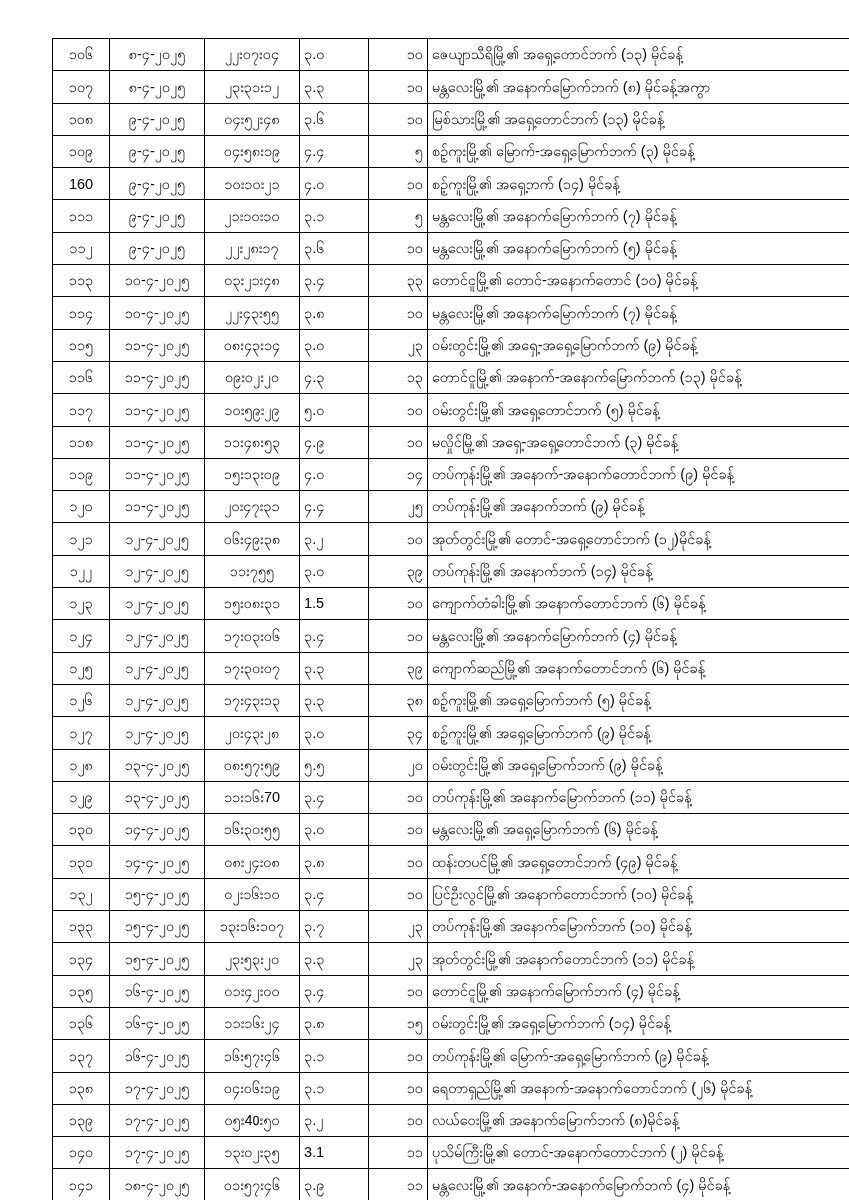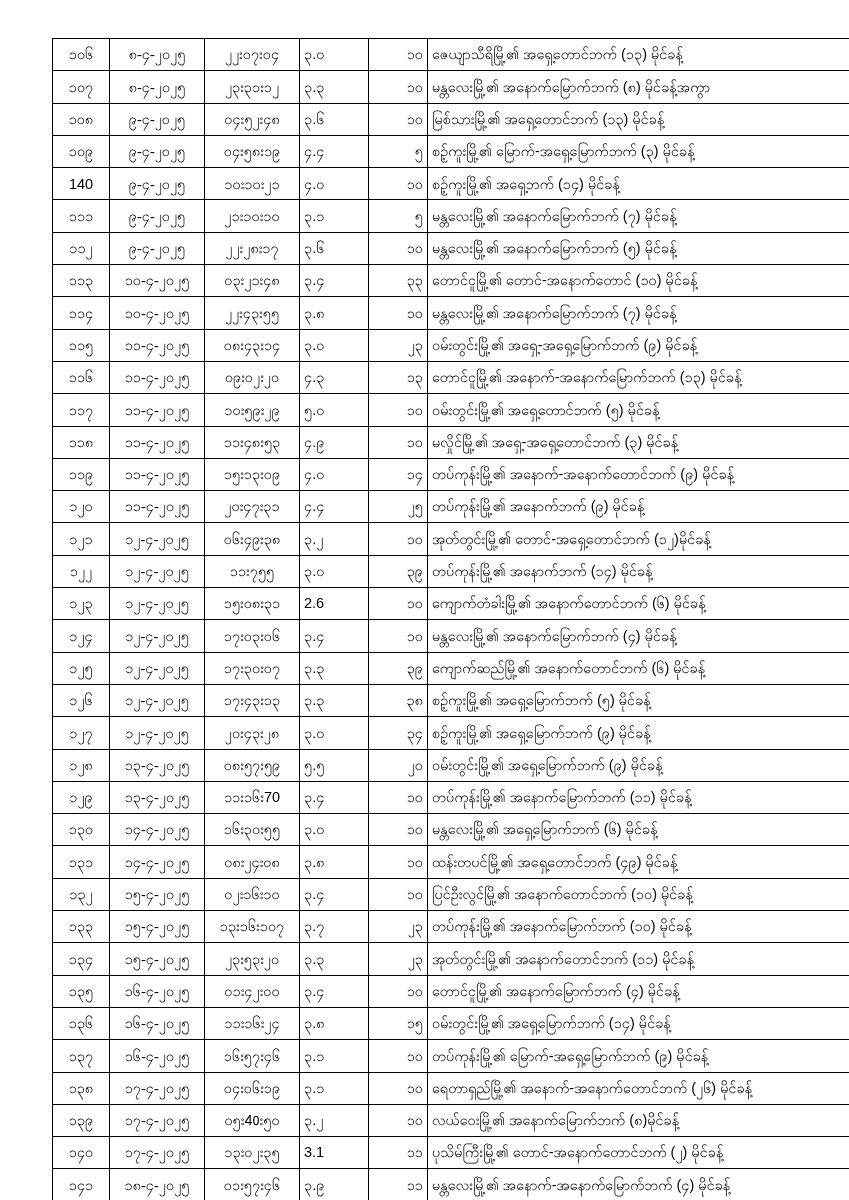--- a/index.html
+++ b/index.html
@@ -29,21 +29,21 @@
     border: 1px solid #000000;
     height: 31.3px;
     padding: 0 4px;
     font-size: 14.5px;
     line-height: 1.15;
     vertical-align: middle;
     white-space: nowrap;
     overflow: hidden;
   }
   .col-no      { width: 48px;  text-align: center; }
-  .col-date    { width: 86px;  text-align: center; font-family: Liberation Serif, serif; }
+  .col-date    { width: 86px;  text-align: center; }
   .col-time    { width: 86px;  text-align: center; }
   .col-mag     { width: 60px;  text-align: left; }
   .col-depth   { width: 50px;  text-align: right; }
   .col-loc     { width: 415px; text-align: left; padding-left: 8px; }
 </style>
 </head>
 <body>
 
 <div class="page">
   <table class="quake-table">
@@ -74,21 +74,21 @@
       </tr>
       <tr>
         <td class="col-no">၁၀၉</td>
         <td class="col-date">၉-၄-၂၀၂၅</td>
         <td class="col-time">၀၄း၅၈း၁၉</td>
         <td class="col-mag">၄.၄</td>
         <td class="col-depth">၅</td>
         <td class="col-loc">စဉ့်ကူးမြို့၏ မြောက်-အရှေ့မြောက်ဘက် (၃) မိုင်ခန့်</td>
       </tr>
       <tr>
-        <td class="col-no">140</td>
+        <td class="col-no">160</td>
         <td class="col-date">၉-၄-၂၀၂၅</td>
         <td class="col-time">၁၀း၁၀း၂၁</td>
         <td class="col-mag">၄.၀</td>
         <td class="col-depth">၁၀</td>
         <td class="col-loc">စဉ့်ကူးမြို့၏ အရှေ့ဘက် (၁၄) မိုင်ခန့်</td>
       </tr>
       <tr>
         <td class="col-no">၁၁၁</td>
         <td class="col-date">၉-၄-၂၀၂၅</td>
         <td class="col-time">၂၁း၁၀း၁၀</td>
@@ -181,21 +181,21 @@
         <td class="col-date">၁၂-၄-၂၀၂၅</td>
         <td class="col-time">၁၁း၇၅၅</td>
         <td class="col-mag">၃.၀</td>
         <td class="col-depth">၃၉</td>
         <td class="col-loc">တပ်ကုန်းမြို့၏ အနောက်ဘက် (၁၄) မိုင်ခန့်</td>
       </tr>
       <tr>
         <td class="col-no">၁၂၃</td>
         <td class="col-date">၁၂-၄-၂၀၂၅</td>
         <td class="col-time">၁၅း၀၈း၃၁</td>
-        <td class="col-mag">2.6</td>
+        <td class="col-mag">1.5</td>
         <td class="col-depth">၁၀</td>
         <td class="col-loc">ကျောက်တံခါးမြို့၏ အနောက်တောင်ဘက် (၆) မိုင်ခန့်</td>
       </tr>
       <tr>
         <td class="col-no">၁၂၄</td>
         <td class="col-date">၁၂-၄-၂၀၂၅</td>
         <td class="col-time">၁၇း၀၃း၀၆</td>
         <td class="col-mag">၃.၄</td>
         <td class="col-depth">၁၀</td>
         <td class="col-loc">မန္တလေးမြို့၏ အနောက်မြောက်ဘက် (၄) မိုင်ခန့်</td>

